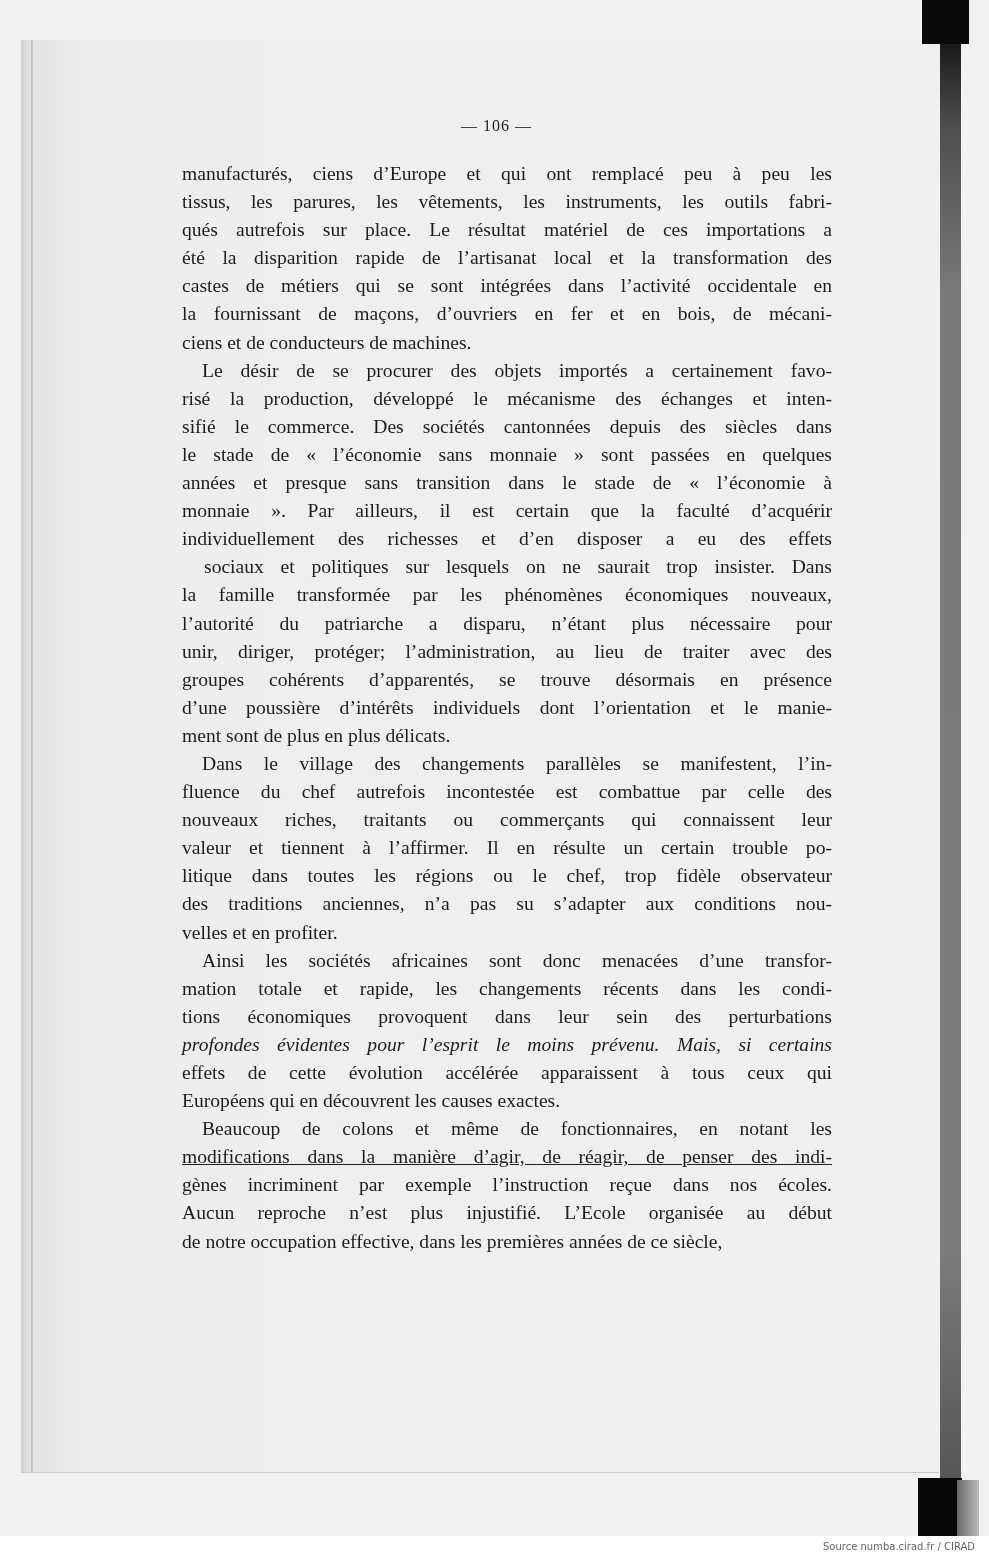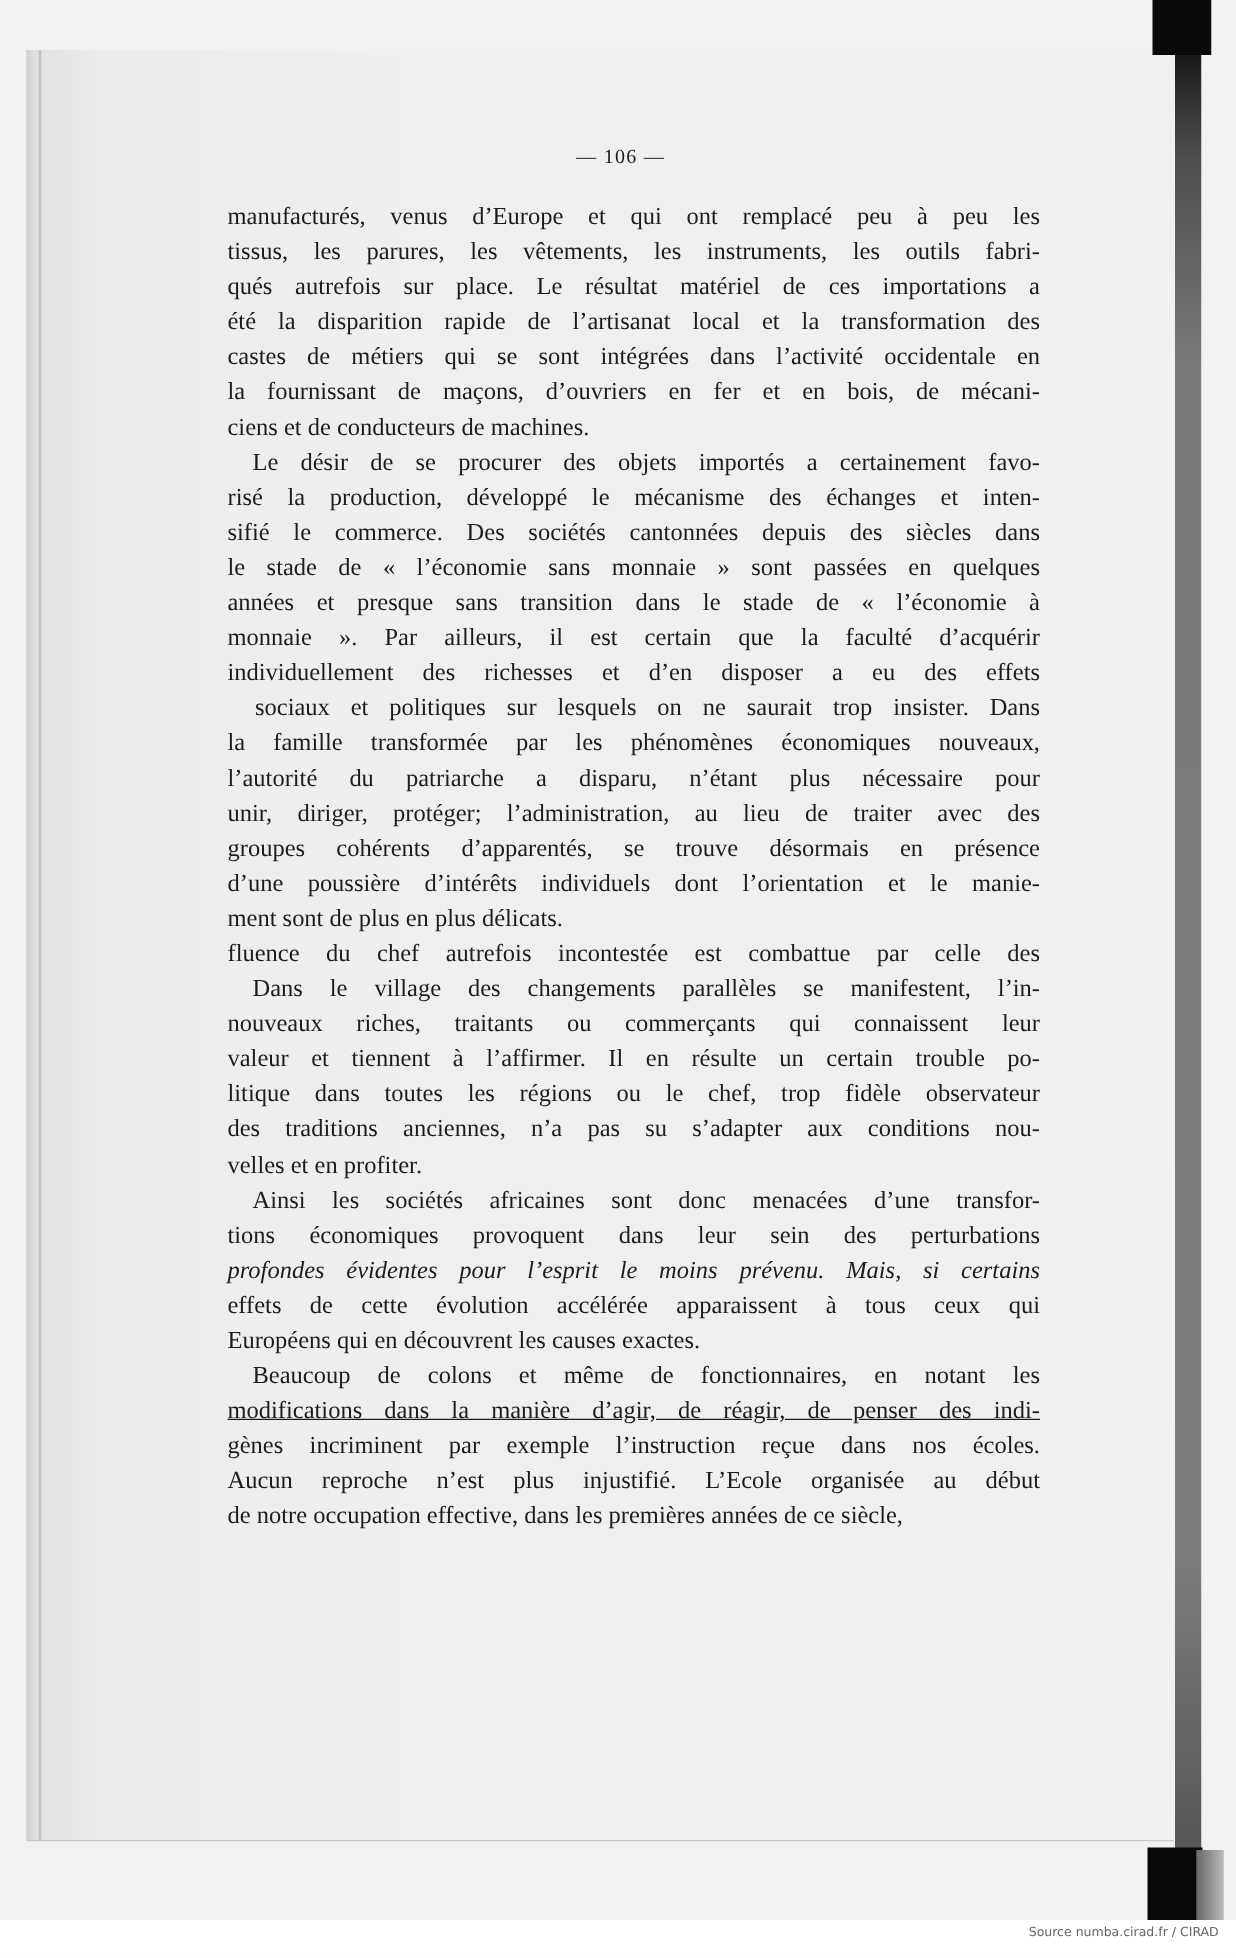--- a/index.html
+++ b/index.html
@@ -111,21 +111,21 @@
   <div class="right-margin"></div>
   <div class="binding-top"></div>
   <div class="binding-strip"></div>
   <div class="binding-bottom"></div>
   <div class="binding-bottom2"></div>
 
   <div class="folio">— 106 —</div>
 
   <div class="body-text" id="body-text">
       <div>
-        <span class="line" style="white-space: nowrap; display: block;"><span style="white-space: nowrap; word-spacing: 0px;">manufacturés, venus d’Europe et qui ont remplacé peu à peu les</span></span>
+        <span class="line" style="white-space: nowrap; display: block;"><span style="white-space: nowrap; word-spacing: 0px;">manufacturés, ciens d’Europe et qui ont remplacé peu à peu les</span></span>
         <span class="line" style="white-space: nowrap; display: block;"><span style="white-space: nowrap; word-spacing: 0px;">tissus, les parures, les vêtements, les instruments, les outils fabri-</span></span>
         <span class="line" style="white-space: nowrap; display: block;"><span style="white-space: nowrap; word-spacing: 0px;">qués autrefois sur place. Le résultat matériel de ces importations a</span></span>
         <span class="line" style="white-space: nowrap; display: block;"><span style="white-space: nowrap; word-spacing: 0px;">été la disparition rapide de l’artisanat local et la transformation des</span></span>
         <span class="line" style="white-space: nowrap; display: block;"><span style="white-space: nowrap; word-spacing: 0px;">castes de métiers qui se sont intégrées dans l’activité occidentale en</span></span>
         <span class="line" style="white-space: nowrap; display: block;"><span style="white-space: nowrap; word-spacing: 0px;">la fournissant de maçons, d’ouvriers en fer et en bois, de mécani-</span></span>
         <span class="line last">ciens et de conducteurs de machines.</span>
       </div>
       <div>
         <span class="line indent" style="white-space: nowrap; display: block;"><span style="white-space: nowrap; word-spacing: 0px;">Le désir de se procurer des objets importés a certainement favo-</span></span>
         <span class="line" style="white-space: nowrap; display: block;"><span style="white-space: nowrap; word-spacing: 0px;">risé la production, développé le mécanisme des échanges et inten-</span></span>
@@ -136,30 +136,31 @@
         <span class="line" style="white-space: nowrap; display: block;"><span style="white-space: nowrap; word-spacing: 0px;">individuellement des richesses et d’en disposer a eu des effets</span></span>
         <span class="line" style="white-space: nowrap; display: block; margin-left: 22px;"><span style="white-space: nowrap; word-spacing: 0px;">sociaux et politiques sur lesquels on ne saurait trop insister. Dans</span></span>
         <span class="line" style="white-space: nowrap; display: block;"><span style="white-space: nowrap; word-spacing: 0px;">la famille transformée par les phénomènes économiques nouveaux,</span></span>
         <span class="line" style="white-space: nowrap; display: block;"><span style="white-space: nowrap; word-spacing: 0px;">l’autorité du patriarche a disparu, n’étant plus nécessaire pour</span></span>
         <span class="line" style="white-space: nowrap; display: block;"><span style="white-space: nowrap; word-spacing: 0px;">unir, diriger, protéger; l’administration, au lieu de traiter avec des</span></span>
         <span class="line" style="white-space: nowrap; display: block;"><span style="white-space: nowrap; word-spacing: 0px;">groupes cohérents d’apparentés, se trouve désormais en présence</span></span>
         <span class="line" style="white-space: nowrap; display: block;"><span style="white-space: nowrap; word-spacing: 0px;">d’une poussière d’intérêts individuels dont l’orientation et le manie-</span></span>
         <span class="line last">ment sont de plus en plus délicats.</span>
       </div>
       <div>
+        <span class="line indent" style="white-space: nowrap; display: block;"><span style="white-space: nowrap; word-spacing: 0px;">Dans le village des changements parallèles se manifestent, l’in-</span></span>
         <span class="line" style="white-space: nowrap; display: block;"><span style="white-space: nowrap; word-spacing: 0.00173611px;">fluence du chef autrefois incontestée est combattue par celle des</span></span>
-        <span class="line indent" style="white-space: nowrap; display: block;"><span style="white-space: nowrap; word-spacing: 0px;">Dans le village des changements parallèles se manifestent, l’in-</span></span>
         <span class="line" style="white-space: nowrap; display: block;"><span style="white-space: nowrap; word-spacing: 0px;">nouveaux riches, traitants ou commerçants qui connaissent leur</span></span>
         <span class="line" style="white-space: nowrap; display: block;"><span style="white-space: nowrap; word-spacing: 0px;">valeur et tiennent à l’affirmer. Il en résulte un certain trouble po-</span></span>
         <span class="line" style="white-space: nowrap; display: block;"><span style="white-space: nowrap; word-spacing: 0px;">litique dans toutes les régions ou le chef, trop fidèle observateur</span></span>
         <span class="line" style="white-space: nowrap; display: block;"><span style="white-space: nowrap; word-spacing: 0px;">des traditions anciennes, n’a pas su s’adapter aux conditions nou-</span></span>
         <span class="line last">velles et en profiter.</span>
       </div>
       <div>
         <span class="line indent" style="white-space: nowrap; display: block;"><span style="white-space: nowrap; word-spacing: 0px;">Ainsi les sociétés africaines sont donc menacées d’une transfor-</span></span>
+        <span class="line" style="white-space: nowrap; display: block;"><span style="white-space: nowrap; word-spacing: 0px;">mation totale et rapide, les changements récents dans les condi-</span></span>
         <span class="line" style="white-space: nowrap; display: block;"><span style="white-space: nowrap; word-spacing: 0px;">tions économiques provoquent dans leur sein des perturbations</span></span>
         <span class="line" style="white-space: nowrap; display: block;"><span style="white-space: nowrap; word-spacing: 0px; font-style: italic;">profondes évidentes pour l’esprit le moins prévenu. Mais, si certains</span></span>
         <span class="line" style="white-space: nowrap; display: block;"><span style="white-space: nowrap; word-spacing: 0px;">effets de cette évolution accélérée apparaissent à tous ceux qui</span></span>
         <span class="line last">Européens qui en découvrent les causes exactes.</span>
       </div>
       <div>
         <span class="line indent" style="white-space: nowrap; display: block;"><span style="white-space: nowrap; word-spacing: 0px;">Beaucoup de colons et même de fonctionnaires, en notant les</span></span>
         <span class="line" style="white-space: nowrap; display: block; text-decoration: underline;"><span style="white-space: nowrap; word-spacing: 0px;">modifications dans la manière d’agir, de réagir, de penser des indi-</span></span>
         <span class="line" style="white-space: nowrap; display: block;"><span style="white-space: nowrap; word-spacing: 0px;">gènes incriminent par exemple l’instruction reçue dans nos écoles.</span></span>
         <span class="line" style="white-space: nowrap; display: block;"><span style="white-space: nowrap; word-spacing: 0px;">Aucun reproche n’est plus injustifié. L’Ecole organisée au début</span></span>

